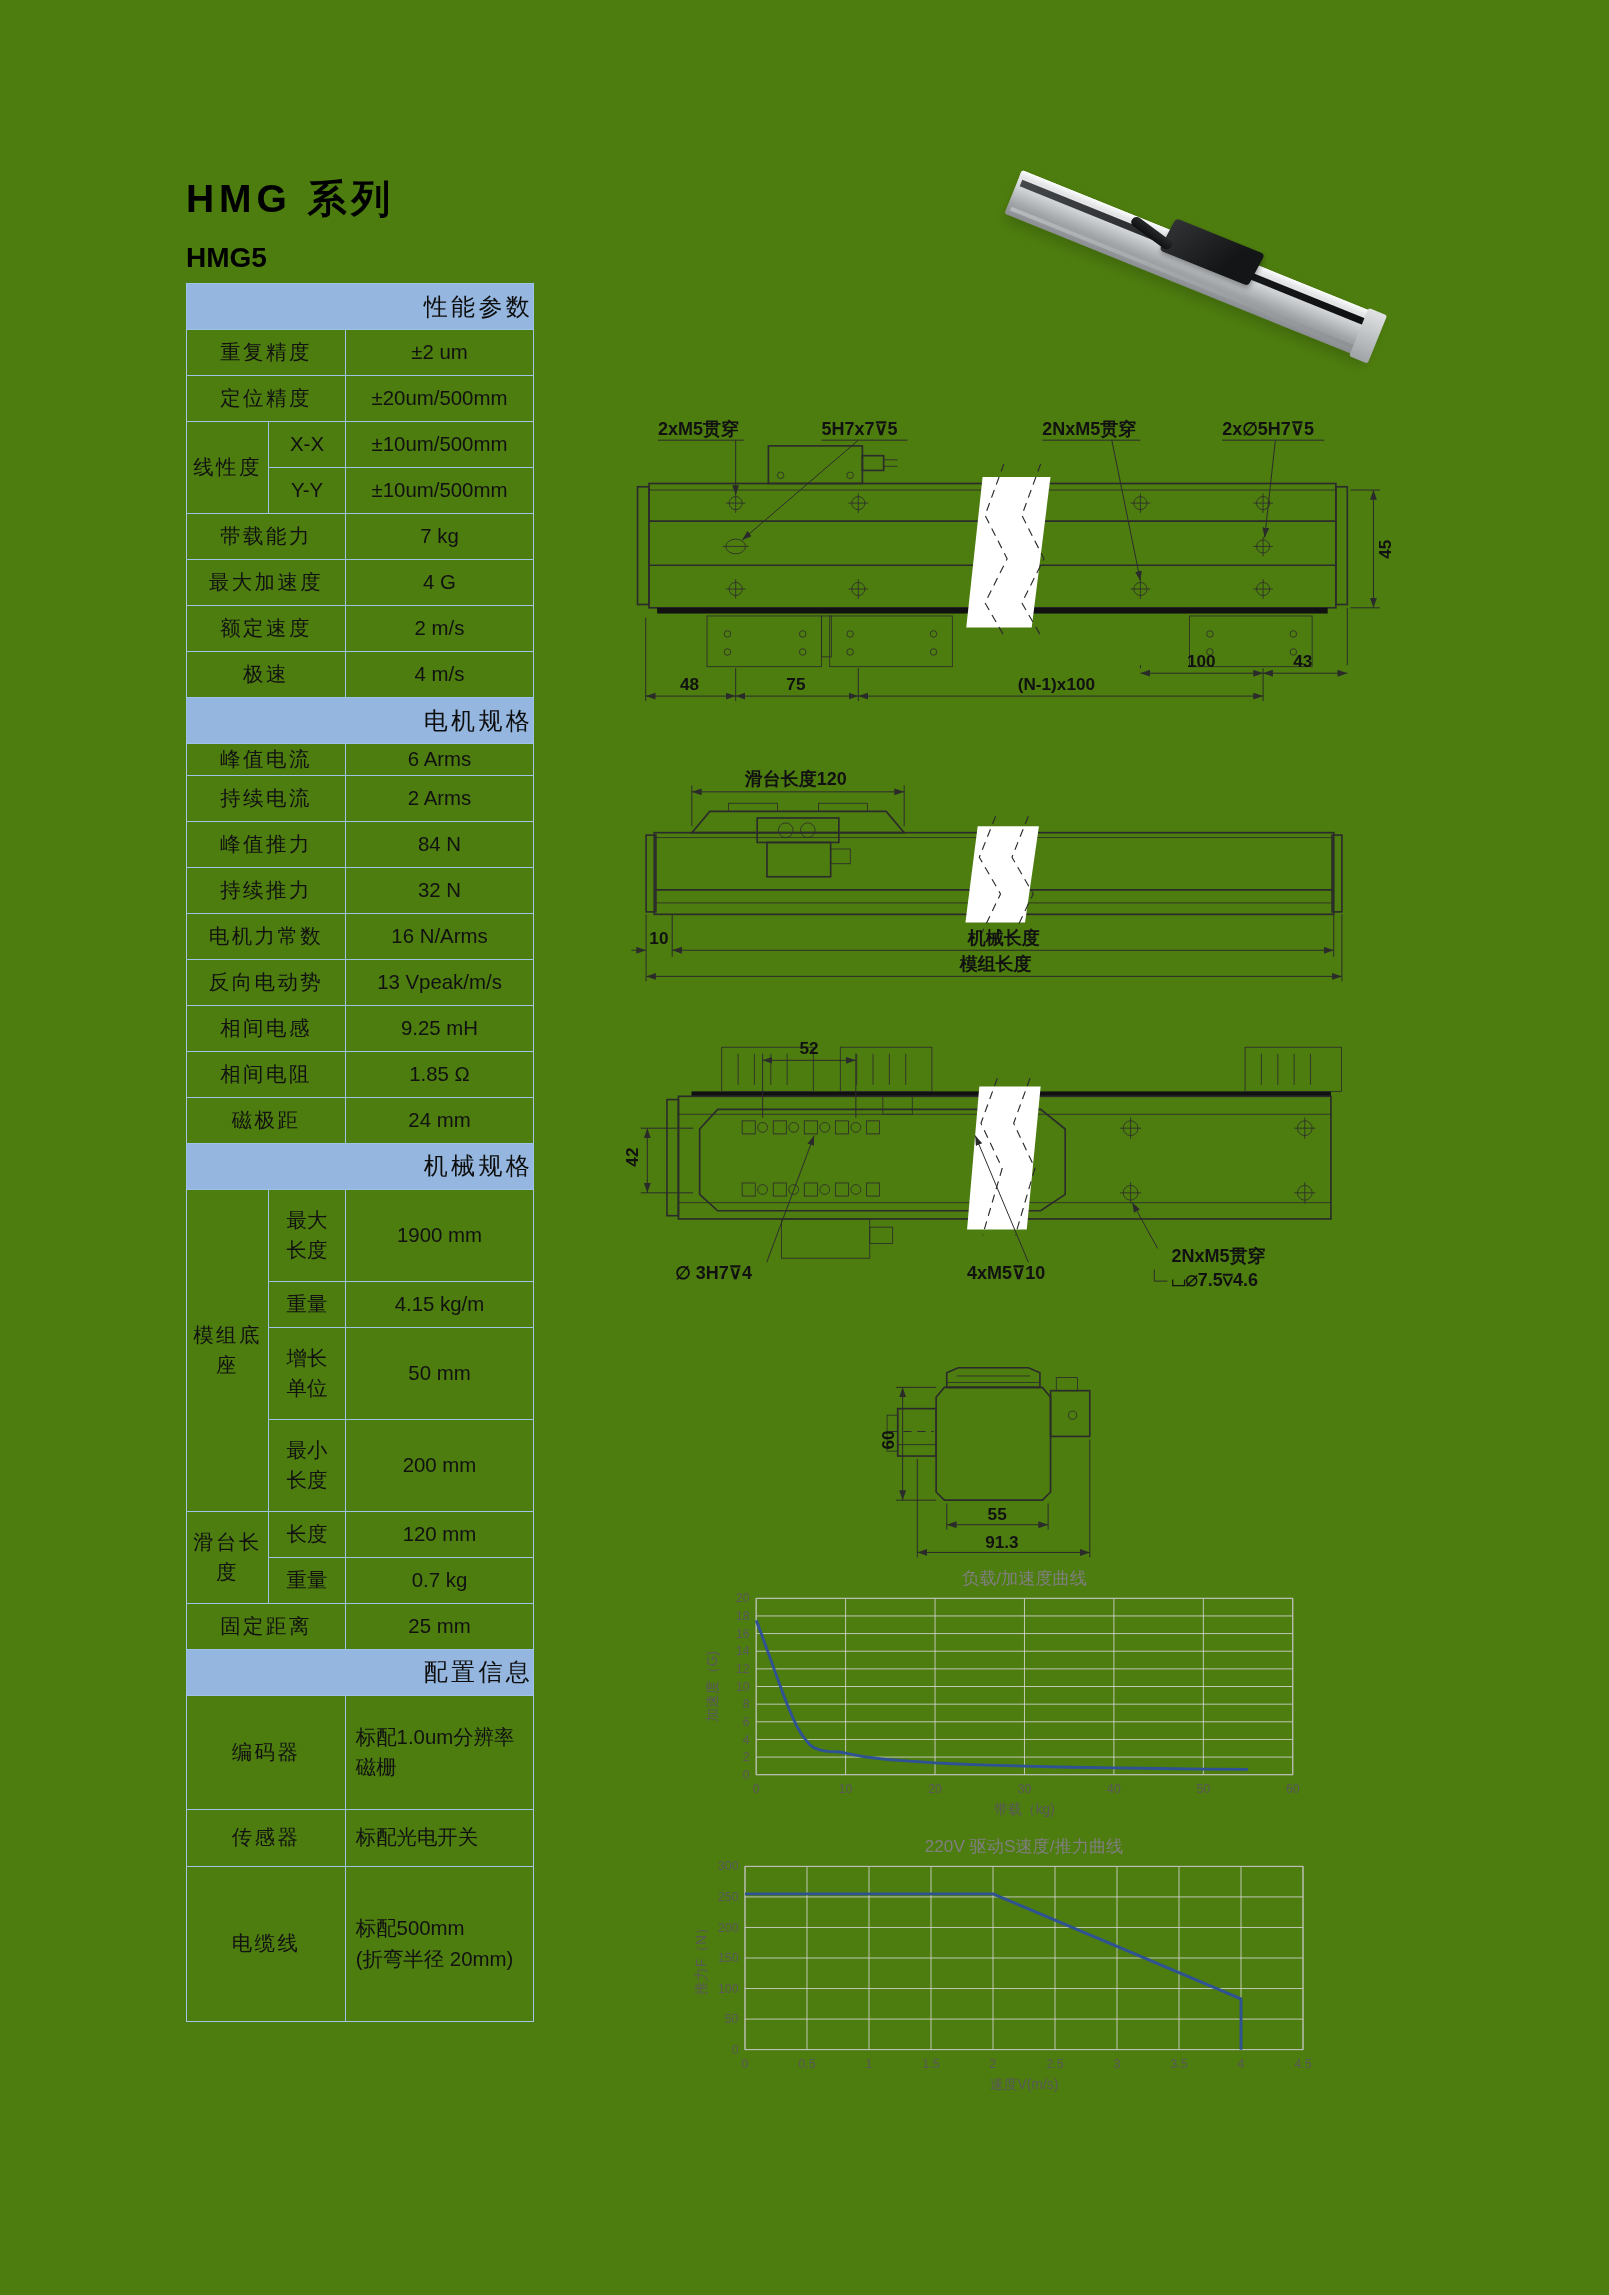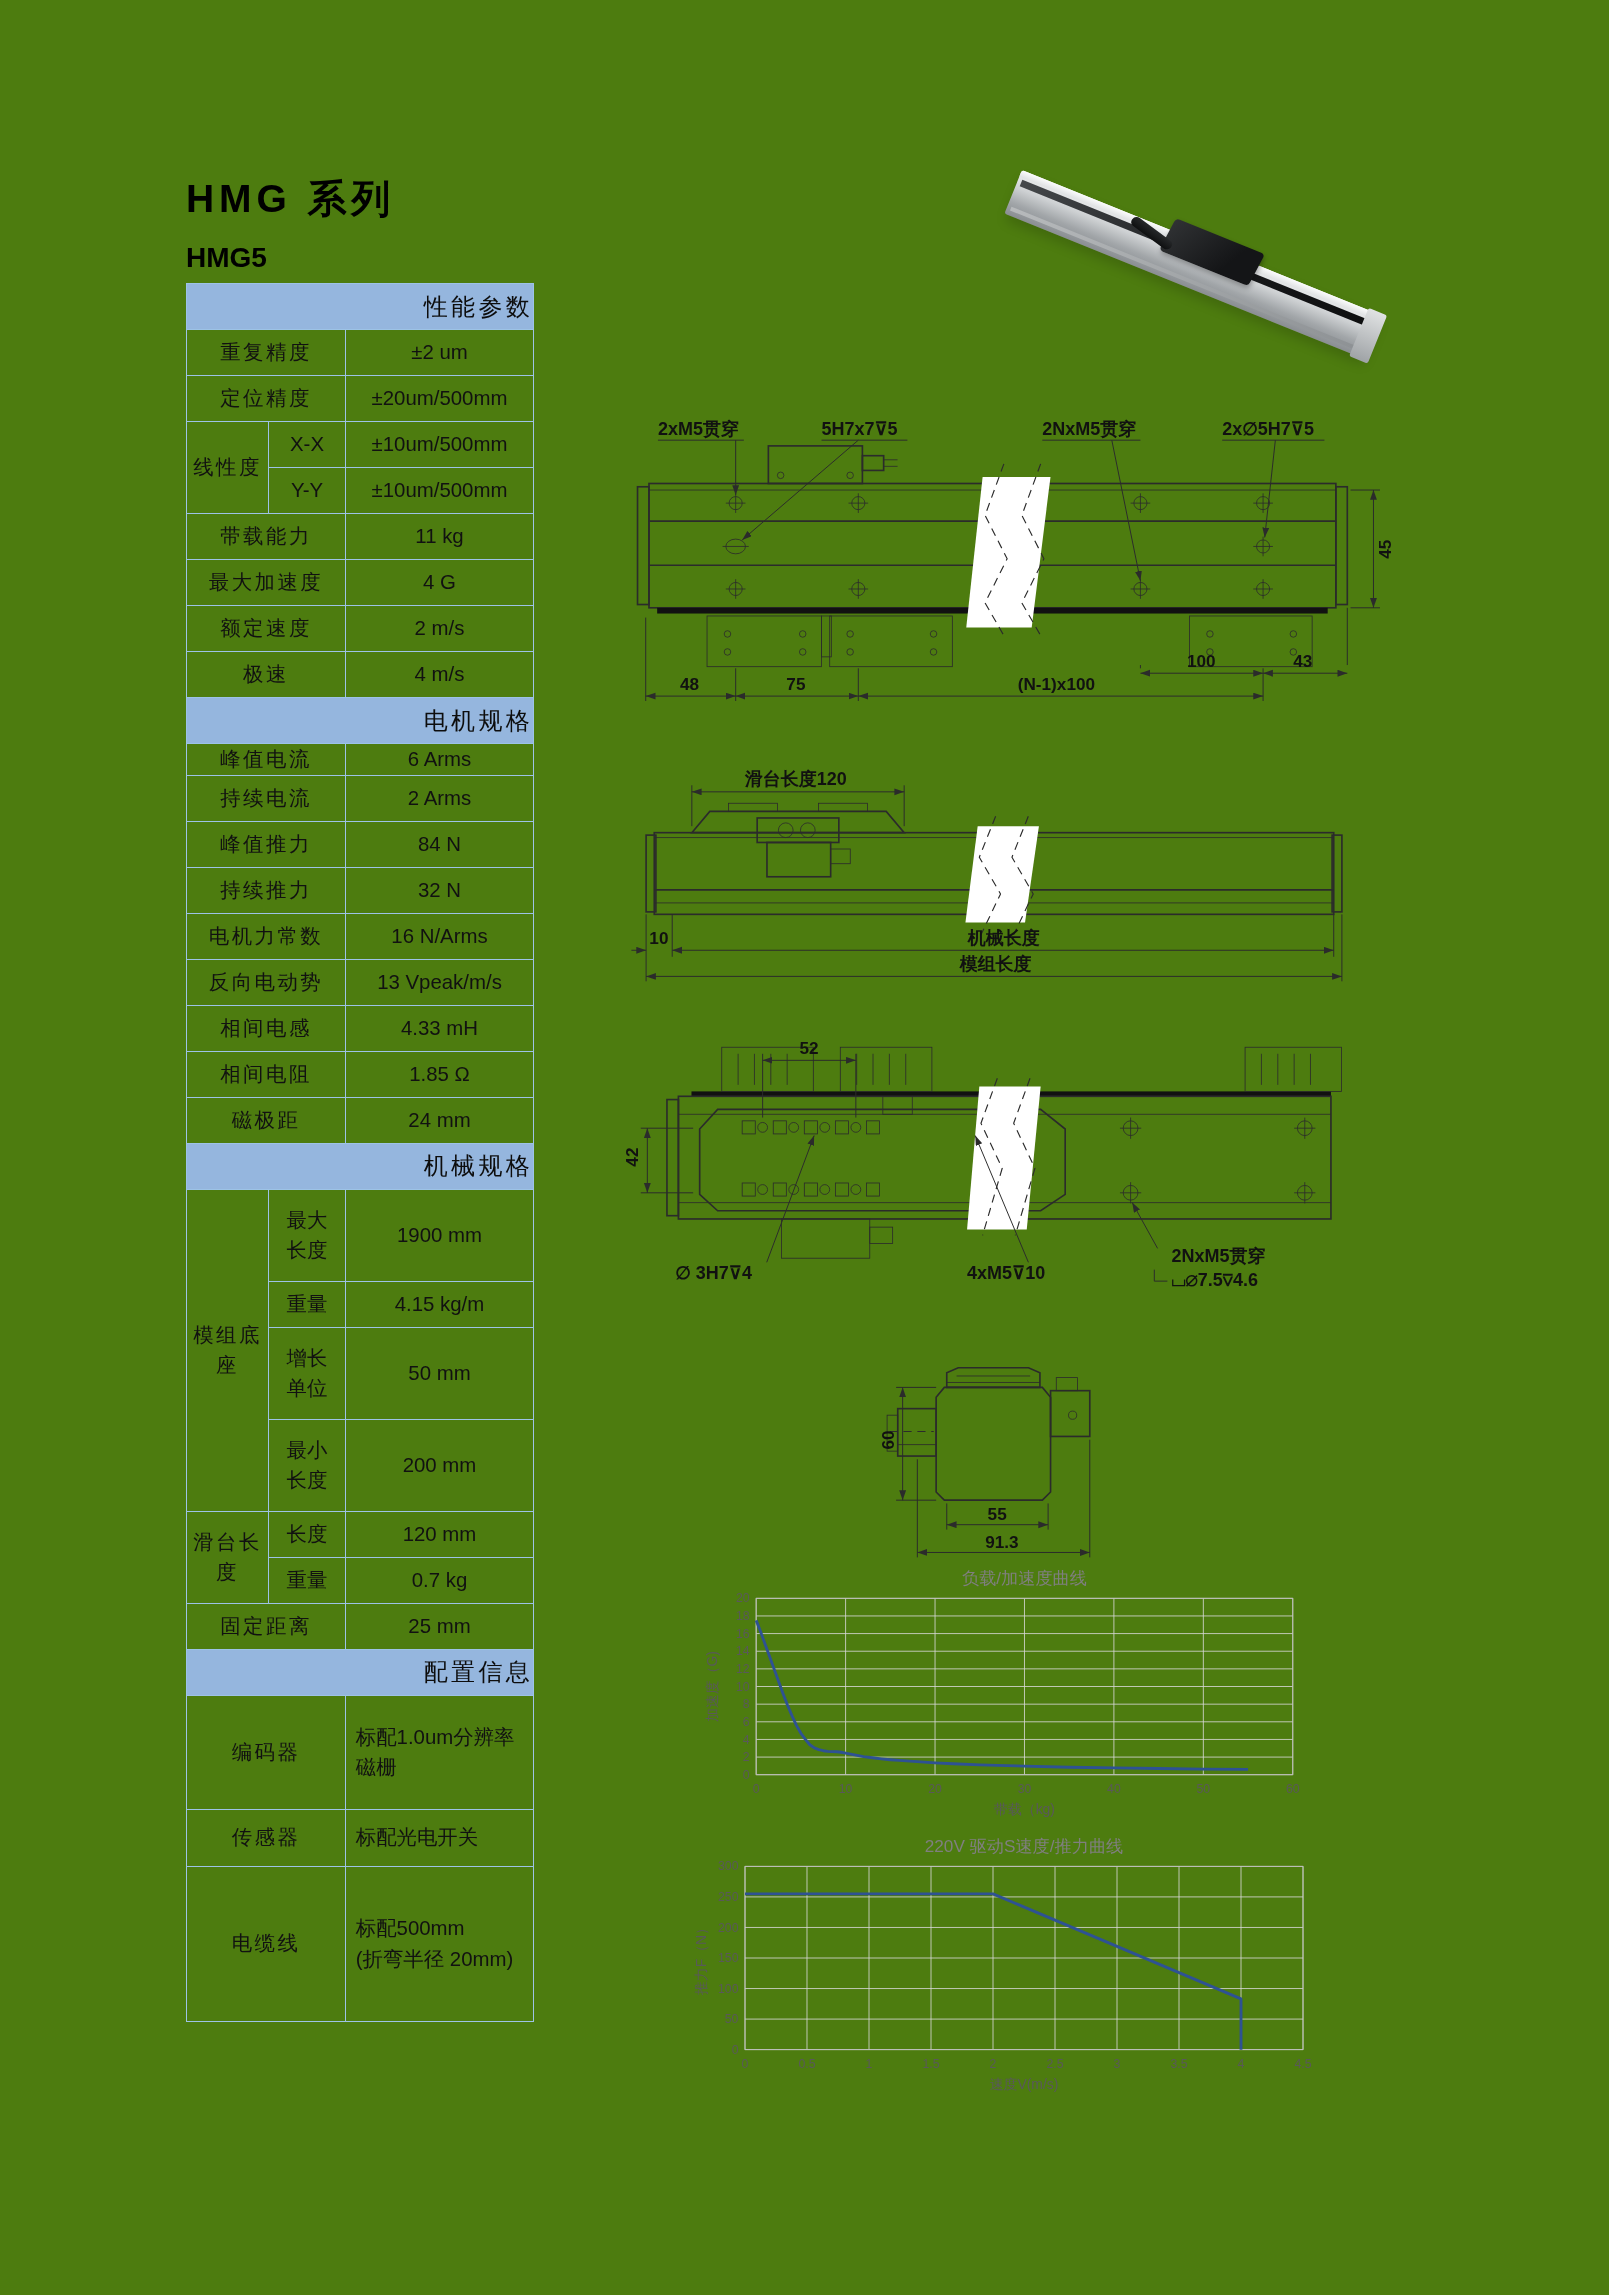--- a/index.html
+++ b/index.html
@@ -73,21 +73,21 @@
           <td class="lbl" rowspan="2">线性度</td>
           <td>X-X</td>
           <td>±10um/500mm</td>
         </tr>
     <tr style="height:46px">
           <td>Y-Y</td>
           <td>±10um/500mm</td>
         </tr>
     <tr style="height:46px">
           <td class="lbl" colspan="2">带载能力</td>
-          <td>11 kg</td>
+          <td>7 kg</td>
         </tr>
     <tr style="height:46px">
           <td class="lbl" colspan="2">最大加速度</td>
           <td>4 G</td>
         </tr>
     <tr style="height:46px">
           <td class="lbl" colspan="2">额定速度</td>
           <td>2 m/s</td>
         </tr>
     <tr style="height:46px">
@@ -117,21 +117,21 @@
     <tr style="height:46px">
           <td class="lbl" colspan="2">电机力常数</td>
           <td>16 N/Arms</td>
         </tr>
     <tr style="height:46px">
           <td class="lbl" colspan="2">反向电动势</td>
           <td>13 Vpeak/m/s</td>
         </tr>
     <tr style="height:46px">
           <td class="lbl" colspan="2">相间电感</td>
-          <td>4.33 mH</td>
+          <td>9.25 mH</td>
         </tr>
     <tr style="height:46px">
           <td class="lbl" colspan="2">相间电阻</td>
           <td>1.85 Ω</td>
         </tr>
     <tr style="height:46px">
           <td class="lbl" colspan="2">磁极距</td>
           <td>24 mm</td>
         </tr>
 

